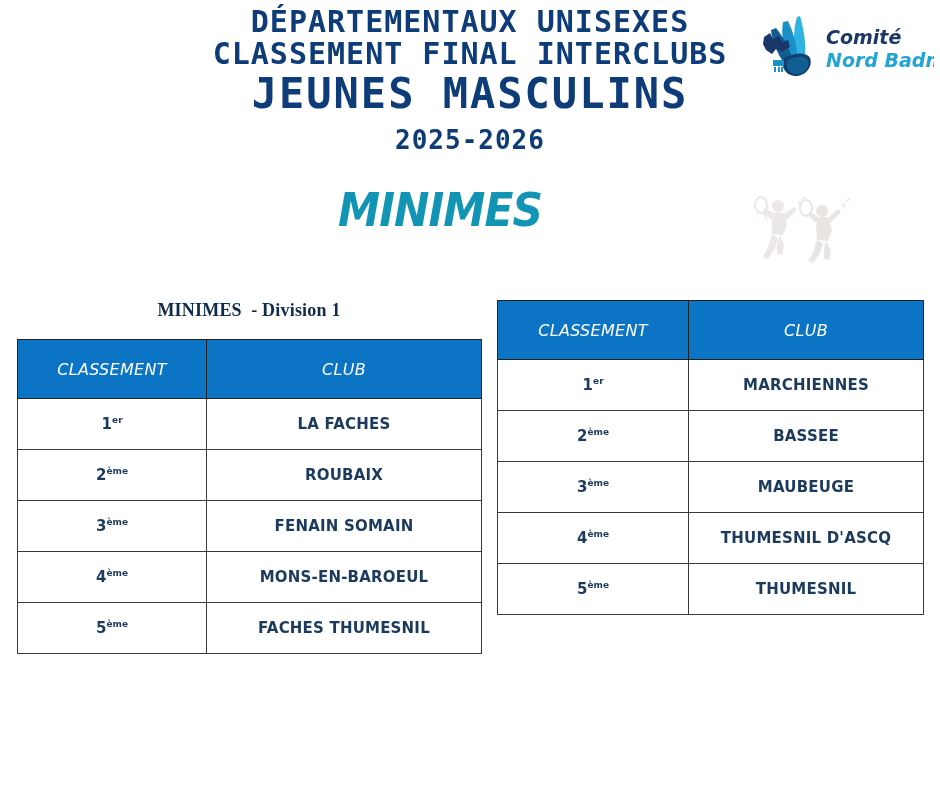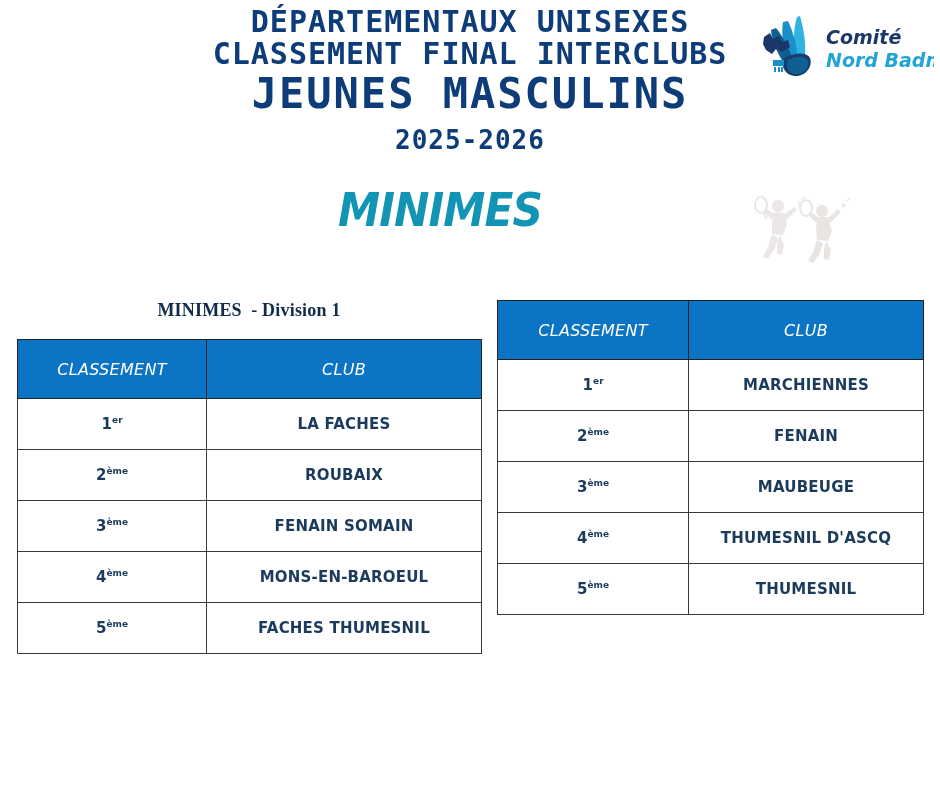--- a/index.html
+++ b/index.html
@@ -279,21 +279,21 @@
           <th>CLUB</th>
         </tr>
       </thead>
       <tbody>
         <tr>
           <td class="rank-cell"><span>1</span><sup>er</sup></td>
           <td>MARCHIENNES</td>
         </tr>
         <tr>
           <td class="rank-cell"><span>2</span><sup>ème</sup></td>
-          <td>FENAIN</td>
+          <td>BASSEE</td>
         </tr>
         <tr>
           <td class="rank-cell"><span>3</span><sup>ème</sup></td>
           <td>MAUBEUGE</td>
         </tr>
         <tr>
           <td class="rank-cell"><span>4</span><sup>ème</sup></td>
           <td>THUMESNIL D'ASCQ</td>
         </tr>
         <tr>

